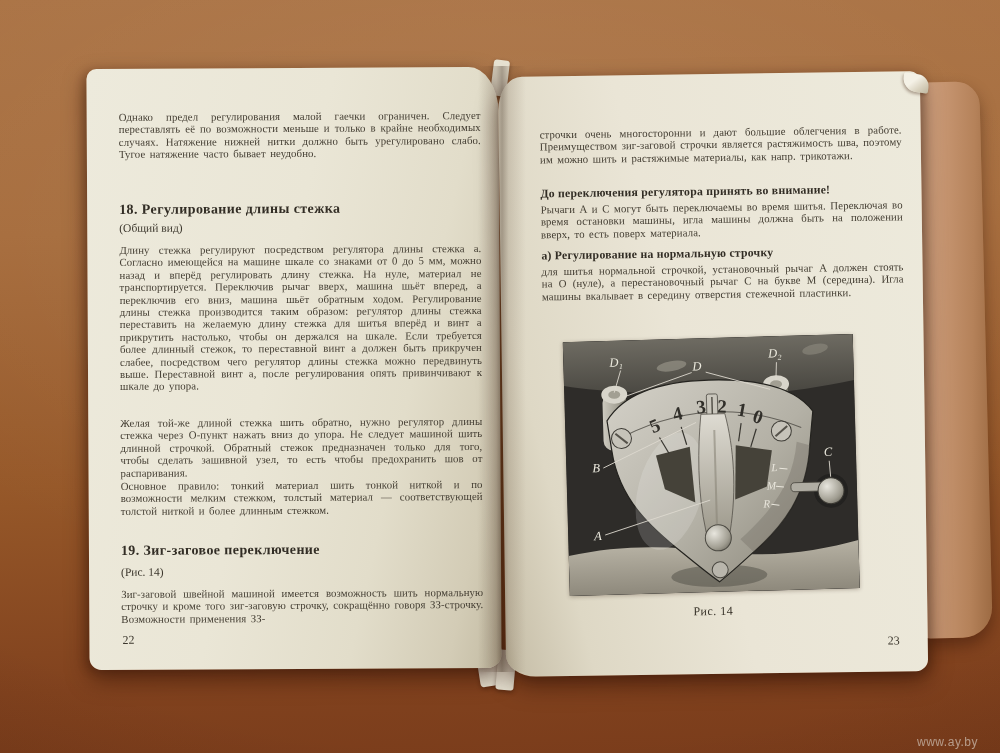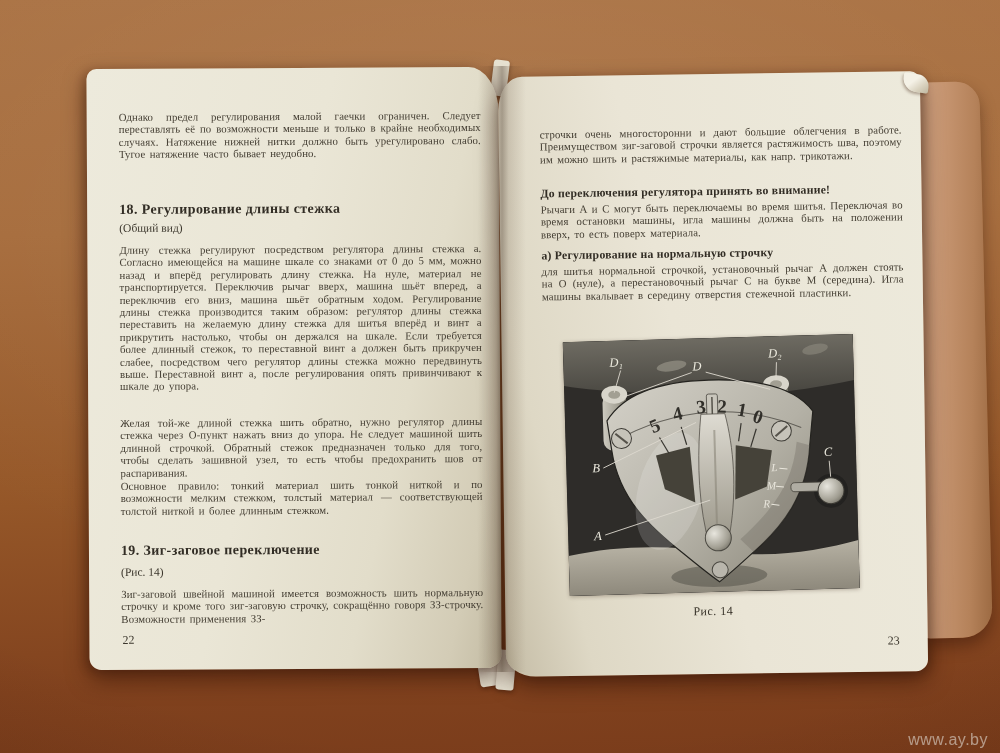--- a/index.html
+++ b/index.html
@@ -51,23 +51,23 @@
 
   .figure-wrap{position:absolute;left:63px;top:264px;width:290px;height:254px;
     transform:rotate(-0.8deg);background:#2f2d2a;box-shadow:0 1px 4px rgba(40,20,5,.3);}
   .fig-caption{position:absolute;left:63px;top:530px;width:290px;text-align:center;
     color:#3c372d;font-size:12px;letter-spacing:0.5px;}
   svg text{font-family:"Liberation Serif","DejaVu Serif",serif;}
   .fig-num{font-weight:bold;font-size:19px;fill:#312f2a;}
   .fig-label{font-style:italic;font-size:12.5px;fill:#eceade;}
   .fig-lmr{font-style:italic;font-size:11px;fill:#e9e6dc;}
 
-  .watermark{position:absolute;right:12px;bottom:4px;z-index:6;
+  .watermark{position:absolute;right:22px;bottom:4px;z-index:6;
     font-family:"Liberation Sans","DejaVu Sans",sans-serif;
-    font-size:16px;color:rgba(235,233,228,0.55);letter-spacing:0.5px;}
+    font-size:12px;color:rgba(235,233,228,0.55);letter-spacing:0.5px;}
 </style>
 </head>
 <body>
 
 <div class="tan-edge"></div>
 <div class="spine-bit spine-top"></div>
 <div class="spine-bit spine-bottom"></div>
 <div class="spine-bit spine-bottom2"></div>
 
 <div class="page page-left">

